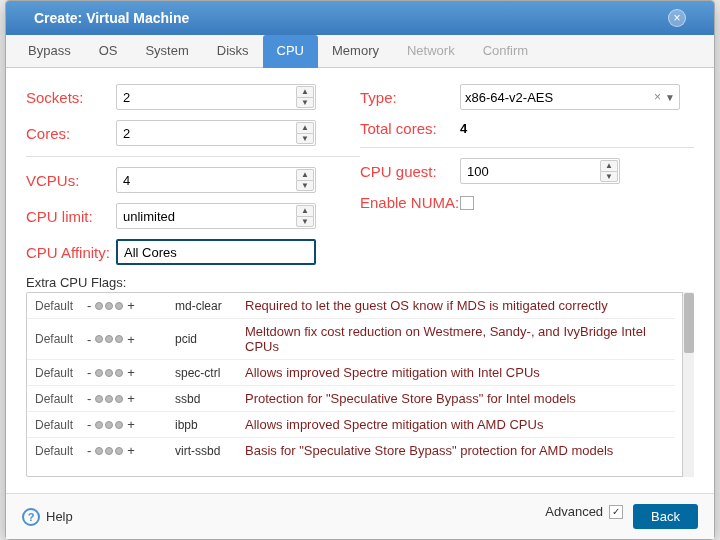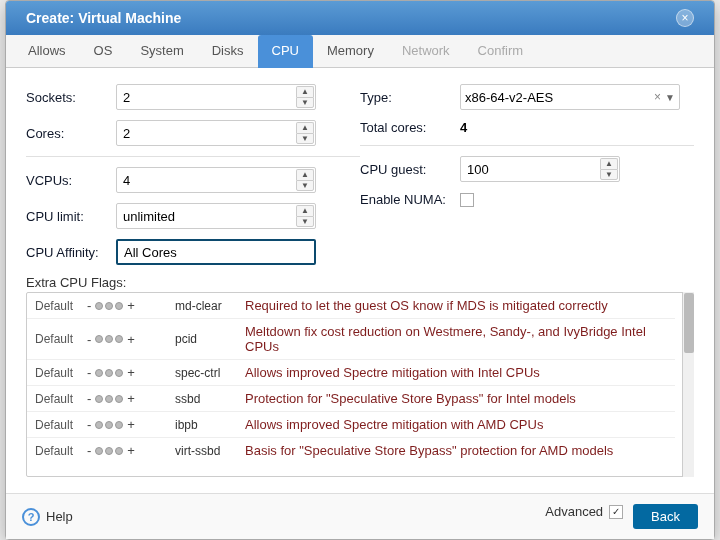--- a/index.html
+++ b/index.html
@@ -17,21 +17,21 @@
     .dialog {
       width: 710px;
       background: #fff;
       border: 1px solid #aaa;
       border-radius: 4px;
       box-shadow: 0 4px 20px rgba(0,0,0,0.3);
     }
     .dialog-header {
       background: linear-gradient(to bottom, #5b9bd5, #3a7bbf);
       color: #fff;
-      padding: 8px 20px;
+      padding: 8px 28px;
       border-radius: 3px 3px 0 0;
       display: flex;
       align-items: center;
       justify-content: space-between;
     }
     .dialog-title {
       font-size: 14px;
       font-weight: 600;
     }
     .close-btn {
@@ -81,22 +81,22 @@
       grid-template-columns: 1fr 1fr;
       gap: 0;
     }
     .form-row {
       display: flex;
       align-items: center;
       margin-bottom: 10px;
     }
     .form-label {
       width: 90px;
-      color: #0f172a;
-      font-size: 13px;
+      color: #ef4444;
+      font-size: 15px;
       flex-shrink: 0;
     }
     .form-control {
       flex: 1;
       position: relative;
       display: flex;
       align-items: center;
     }
     .spinbox {
       width: 200px;
@@ -346,21 +346,21 @@
 <body>
 
 <div class="dialog">
 
   <div class="dialog-header">
     <span class="dialog-title">Create: Virtual Machine</span>
     <div class="close-btn">×</div>
   </div>
 
   <div class="tab-bar">
-    <div class="tab">Allows</div>
+    <div class="tab">Bypass</div>
     <div class="tab">OS</div>
     <div class="tab">System</div>
     <div class="tab">Disks</div>
     <div class="tab active">CPU</div>
     <div class="tab">Memory</div>
     <div class="tab disabled">Network</div>
     <div class="tab disabled">Confirm</div>
   </div>
 
   <div class="content">

